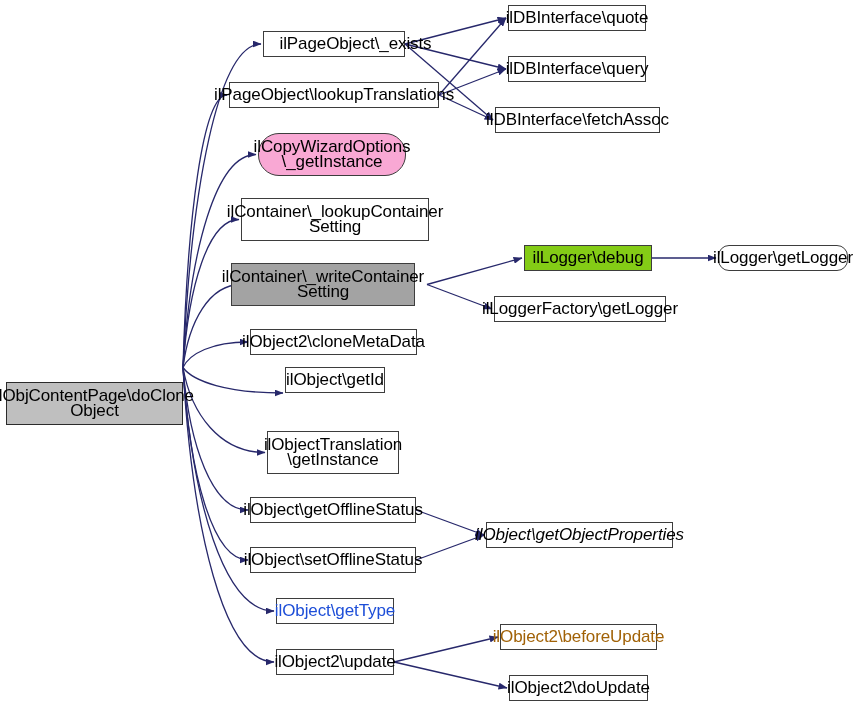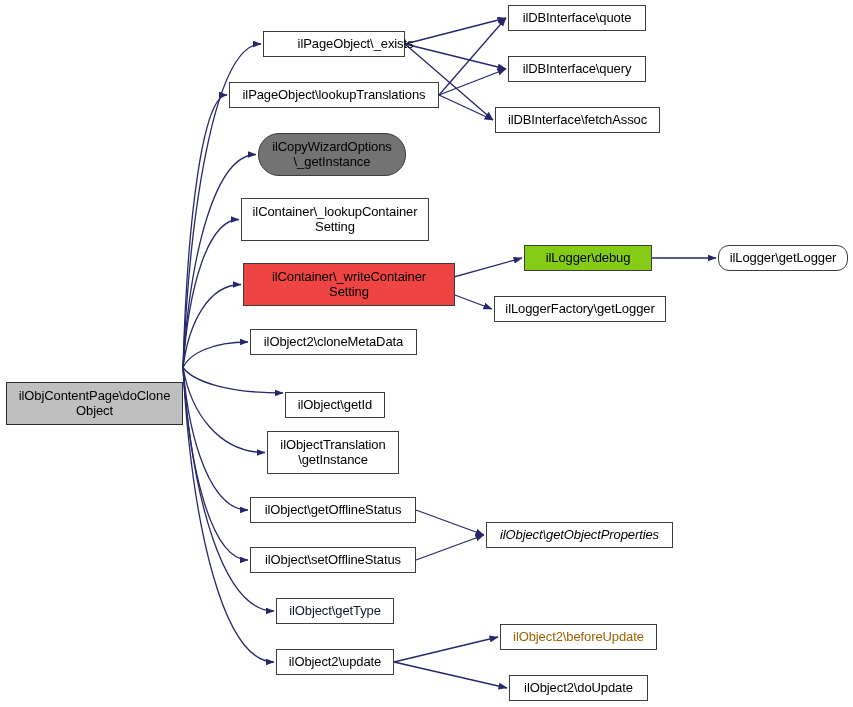--- a/index.html
+++ b/index.html
@@ -24,21 +24,21 @@
     top: 0;
     width: 853px;
     height: 707px;
   }
   .gnode {
     position: absolute;
     box-sizing: border-box;
     border: 1px solid #3d3d3d;
     background: #ffffff;
     color: #000000;
-    font-size: 13px;
+    font-size: 17px;
     line-height: 14.5px;
     display: flex;
     align-items: center;
     justify-content: center;
     text-align: center;
     white-space: pre-line;
     letter-spacing: -0.1px;
     z-index: 5;
   }
   .gnode.root {
@@ -86,34 +86,34 @@
       </g>
   </svg>
   <div id="node-group">
       <div class="gnode root" style="left: 6px; top: 346px; width: 177px; height: 43px; background: rgb(191, 191, 191); border-color: rgb(43, 43, 43); color: rgb(0, 0, 0); margin-top: 36px;">ilObjContentPage\doClone
 Object</div>
       <div class="gnode" style="left: 263px; top: 31px; width: 142px; height: 26px; background: rgb(255, 255, 255); border-color: rgb(61, 61, 61); color: rgb(0, 0, 0); padding-left: 43px;">ilPageObject\_exists</div>
       <div class="gnode" style="left: 229px; top: 82px; width: 210px; height: 26px; background: rgb(255, 255, 255); border-color: rgb(61, 61, 61); color: rgb(0, 0, 0);">ilPageObject\lookupTranslations</div>
       <div class="gnode" style="left: 508px; top: 5px; width: 138px; height: 26px; background: rgb(255, 255, 255); border-color: rgb(61, 61, 61); color: rgb(0, 0, 0);">ilDBInterface\quote</div>
       <div class="gnode" style="left: 508px; top: 56px; width: 138px; height: 26px; background: rgb(255, 255, 255); border-color: rgb(61, 61, 61); color: rgb(0, 0, 0);">ilDBInterface\query</div>
       <div class="gnode" style="left: 495px; top: 107px; width: 165px; height: 26px; background: rgb(255, 255, 255); border-color: rgb(61, 61, 61); color: rgb(0, 0, 0);">ilDBInterface\fetchAssoc</div>
-      <div class="gnode" style="left: 258px; top: 133px; width: 148px; height: 43px; background: #737373; border-color: rgb(61, 61, 61); color: rgb(0, 0, 0); border-radius: 21px;">ilCopyWizardOptions
+      <div class="gnode" style="left: 258px; top: 133px; width: 148px; height: 43px; background: #f9a8d4; border-color: rgb(61, 61, 61); color: rgb(0, 0, 0); border-radius: 21px;">ilCopyWizardOptions
 \_getInstance</div>
       <div class="gnode" style="left: 241px; top: 198px; width: 188px; height: 43px; background: rgb(255, 255, 255); border-color: rgb(61, 61, 61); color: rgb(0, 0, 0);">ilContainer\_lookupContainer
 Setting</div>
-      <div class="gnode" style="left: 243px; top: 263px; width: 212px; height: 43px; background: #ef4444; border-color: rgb(61, 61, 61); color: rgb(0, 0, 0);">ilContainer\_writeContainer
+      <div class="gnode" style="left: 231px; top: 263px; width: 184px; height: 43px; background: #a3a3a3; border-color: rgb(61, 61, 61); color: rgb(0, 0, 0);">ilContainer\_writeContainer
 Setting</div>
       <div class="gnode" style="left: 524px; top: 245px; width: 128px; height: 26px; background: #84cc16; border-color: rgb(61, 61, 61); color: rgb(0, 0, 0);">ilLogger\debug</div>
       <div class="gnode" style="left: 494px; top: 296px; width: 172px; height: 26px; background: rgb(255, 255, 255); border-color: rgb(61, 61, 61); color: rgb(0, 0, 0);">ilLoggerFactory\getLogger</div>
       <div class="gnode" style="left: 718px; top: 245px; width: 130px; height: 26px; background: rgb(255, 255, 255); border-color: rgb(61, 61, 61); color: rgb(0, 0, 0); border-radius: 11px;">ilLogger\getLogger</div>
       <div class="gnode" style="left: 250px; top: 329px; width: 167px; height: 26px; background: rgb(255, 255, 255); border-color: rgb(61, 61, 61); color: rgb(0, 0, 0);">ilObject2\cloneMetaData</div>
-      <div class="gnode" style="left: 285px; top: 392px; width: 100px; height: 26px; background: rgb(255, 255, 255); border-color: rgb(61, 61, 61); color: rgb(0, 0, 0);">ilObject\getId</div>
+      <div class="gnode" style="left: 285px; top: 367px; width: 100px; height: 26px; background: rgb(255, 255, 255); border-color: rgb(61, 61, 61); color: rgb(0, 0, 0);">ilObject\getId</div>
       <div class="gnode" style="left: 267px; top: 431px; width: 132px; height: 43px; background: rgb(255, 255, 255); border-color: rgb(61, 61, 61); color: rgb(0, 0, 0);">ilObjectTranslation
 \getInstance</div>
       <div class="gnode" style="left: 250px; top: 497px; width: 166px; height: 26px; background: rgb(255, 255, 255); border-color: rgb(61, 61, 61); color: rgb(0, 0, 0);">ilObject\getOfflineStatus</div>
       <div class="gnode" style="left: 250px; top: 547px; width: 166px; height: 26px; background: rgb(255, 255, 255); border-color: rgb(61, 61, 61); color: rgb(0, 0, 0);">ilObject\setOfflineStatus</div>
       <div class="gnode" style="left: 486px; top: 522px; width: 187px; height: 26px; background: rgb(255, 255, 255); border-color: rgb(61, 61, 61); color: rgb(0, 0, 0); font-style: italic;">ilObject\getObjectProperties</div>
-      <div class="gnode" style="left: 276px; top: 598px; width: 118px; height: 26px; background: rgb(255, 255, 255); border-color: rgb(61, 61, 61); color: #0f172a;">ilObject\getType</div>
+      <div class="gnode" style="left: 276px; top: 598px; width: 118px; height: 26px; background: rgb(255, 255, 255); border-color: rgb(61, 61, 61); color: #1d4ed8;">ilObject\getType</div>
       <div class="gnode" style="left: 276px; top: 649px; width: 118px; height: 26px; background: rgb(255, 255, 255); border-color: rgb(61, 61, 61); color: rgb(0, 0, 0);">ilObject2\update</div>
       <div class="gnode" style="left: 500px; top: 624px; width: 157px; height: 26px; background: rgb(255, 255, 255); border-color: rgb(61, 61, 61); color: #a16207;">ilObject2\beforeUpdate</div>
       <div class="gnode" style="left: 509px; top: 675px; width: 139px; height: 26px; background: rgb(255, 255, 255); border-color: rgb(61, 61, 61); color: rgb(0, 0, 0);">ilObject2\doUpdate</div>
     </div>
 </div>
 
 </body></html>

